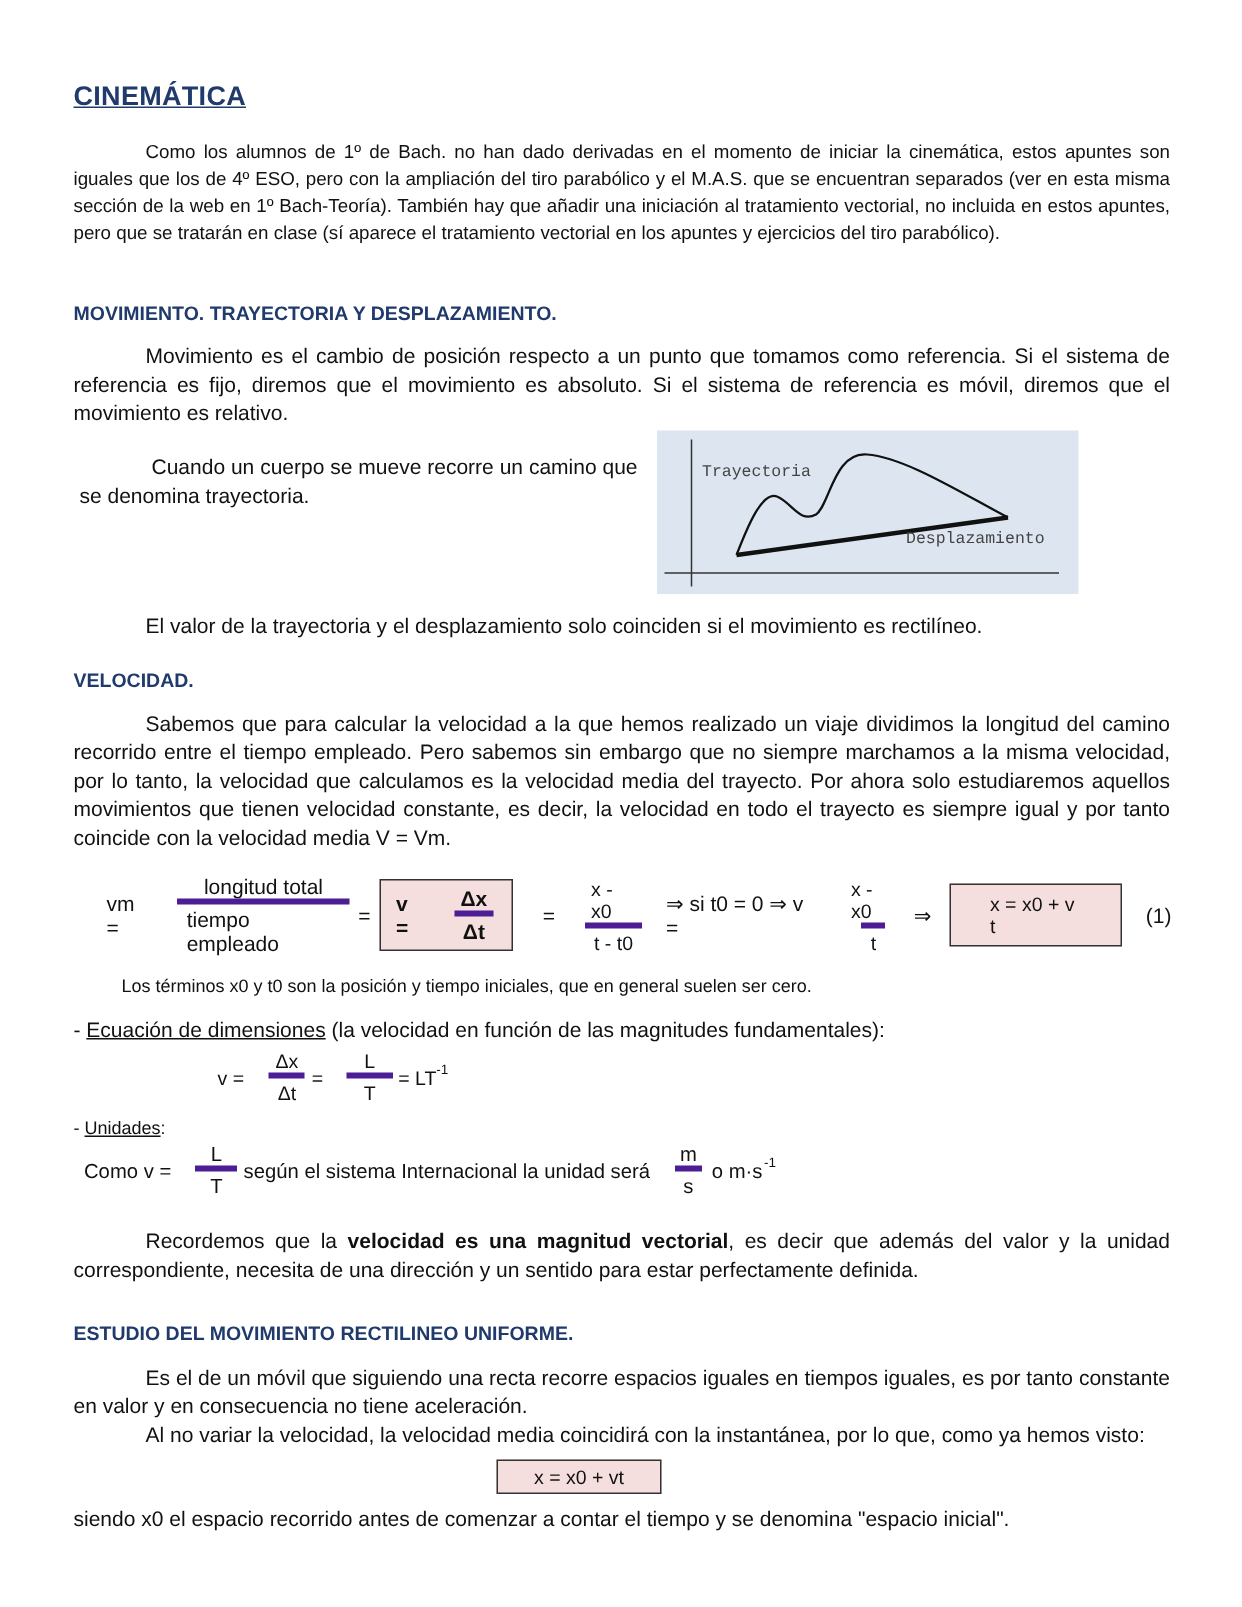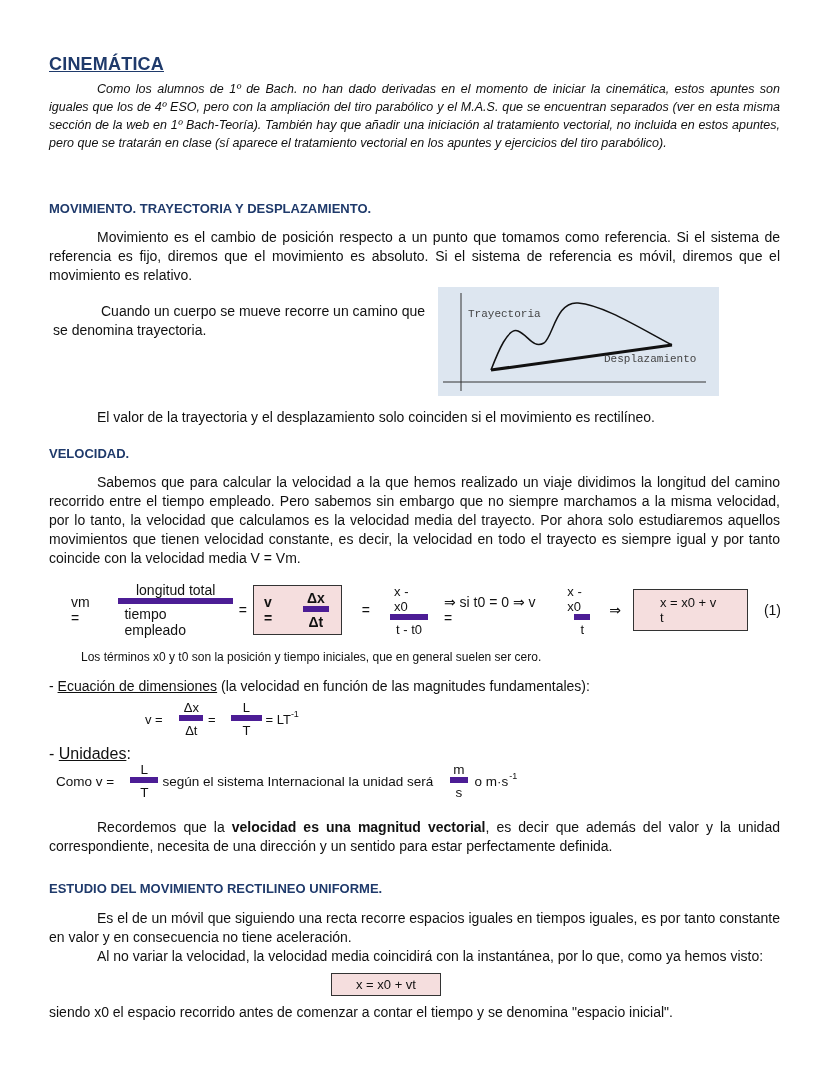--- a/index.html
+++ b/index.html
@@ -1,29 +1,29 @@
 <!DOCTYPE html>
 <html><head>
 <meta charset="utf-8">
 <style>
   html, body { margin:0; padding:0; background:#ffffff; }
   body { width:828px; height:1071px; position:relative; overflow:hidden;
          font-family:"Liberation Sans", sans-serif; color:#111; font-size:14px; }
   .page { position:absolute; left:49px; top:0; width:731px; }
   .title { position:absolute; left:0; top:54px; width:100%; text-align:left;
            font-weight:bold; font-size:18px; color:#1f3a6b; letter-spacing:0.2px;text-decoration:underline; }
-  .intro { position:absolute; left:0; top:80px; width:731px; font-style:italic;
+  .intro { position:absolute; left:0; top:92px; width:731px; 
            font-size:12.5px; line-height:18px; text-align:justify; }
   .indent { text-indent:48px; }
   .h2 { position:absolute; left:0; font-weight:bold; font-size:13px; color:#1f3a6b; }
   .p { position:absolute; left:0; width:731px; font-size:14px; line-height:19px; text-align:justify; }
   .box { border:1.5px solid #333; background:#f5dede; }
   .frac { display:inline-flex; flex-direction:column; align-items:center; vertical-align:middle;margin-left:12px; }
   .frac .num { padding:0 6px; }
-  .frac .den { border-top:6px solid #4c1d95; padding:2px 6px 0; }
+  .frac .den { border-top:4px solid #4c1d95; padding:2px 6px 0; }
   sup { font-size:9px; }
   .abs { position:absolute; }
   u { text-decoration:underline; }
 </style>
 </head>
 <body>
 
 <div class="page">
   <div class="title">CINEMÁTICA</div>
   <div class="intro indent">Como los alumnos de 1º de Bach. no han dado derivadas en el momento de iniciar la cinemática, estos apuntes son iguales que los de 4º ESO, pero con la ampliación del tiro parabólico y el M.A.S. que se encuentran separados (ver en esta misma sección de la web en 1º Bach-Teoría). También hay que añadir una iniciación al tratamiento vectorial, no incluida en estos apuntes, pero que se tratarán en clase (sí aparece el tratamiento vectorial en los apuntes y ejercicios del tiro parabólico).</div>
@@ -93,21 +93,21 @@
       </span>
     <span>=</span>
     <span class="frac">
         <span class="num" style="padding:0 12px">L</span>
         <span class="den" style="padding:2px 12px 0">T</span>
       </span>
     <span>= LT</span>
       <sup style="margin-left:-3px;margin-top:-10px">-1</sup>
   </div>
 
-  <div class="abs" style="left:0;top:745px;font-size:16px">
+  <div class="abs" style="left:0;top:745px;font-size:12px">
     - <u>Unidades</u>:
   </div>
   <div class="abs" style="left:7px;top:762px;display:flex;align-items:center;gap:4px;font-size:13.5px">
     <span>Como v =</span>
     <span class="frac">
         <span class="num" style="padding:0 10px">L</span>
         <span class="den" style="padding:2px 10px 0">T</span>
       </span>
     <span>según el sistema Internacional la unidad será</span>
     <span class="frac" style="margin-left:10px">

